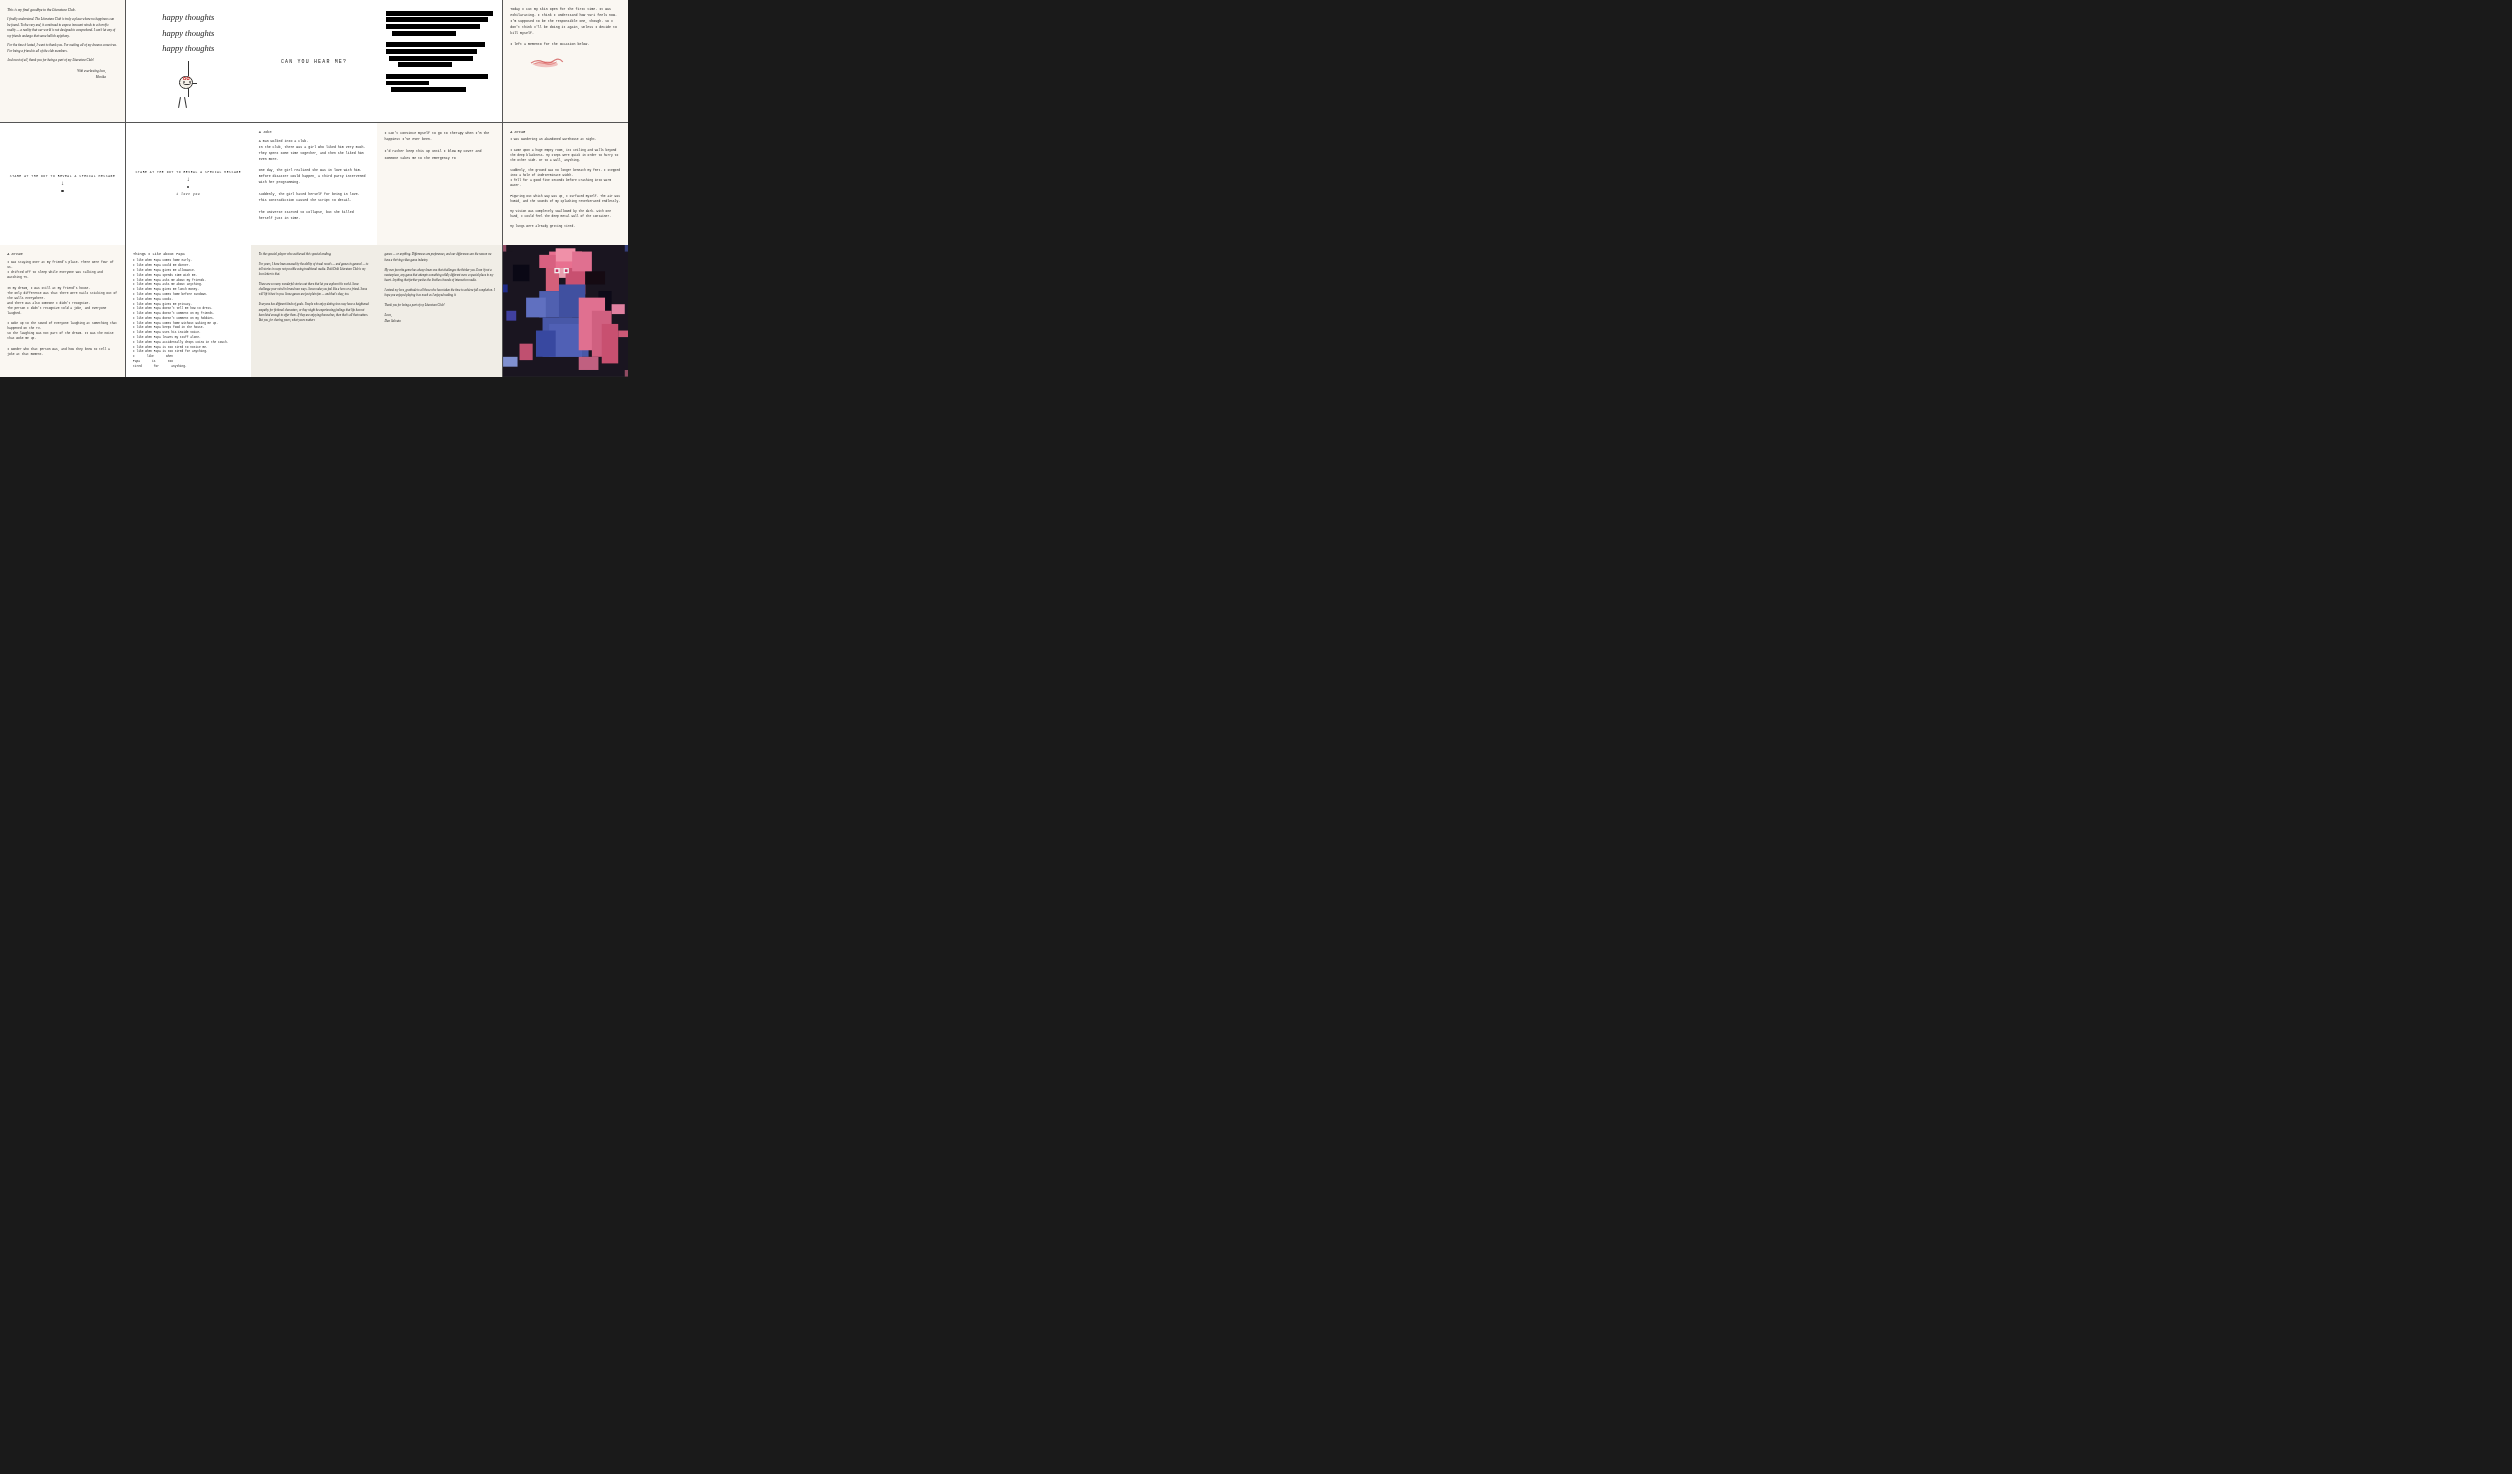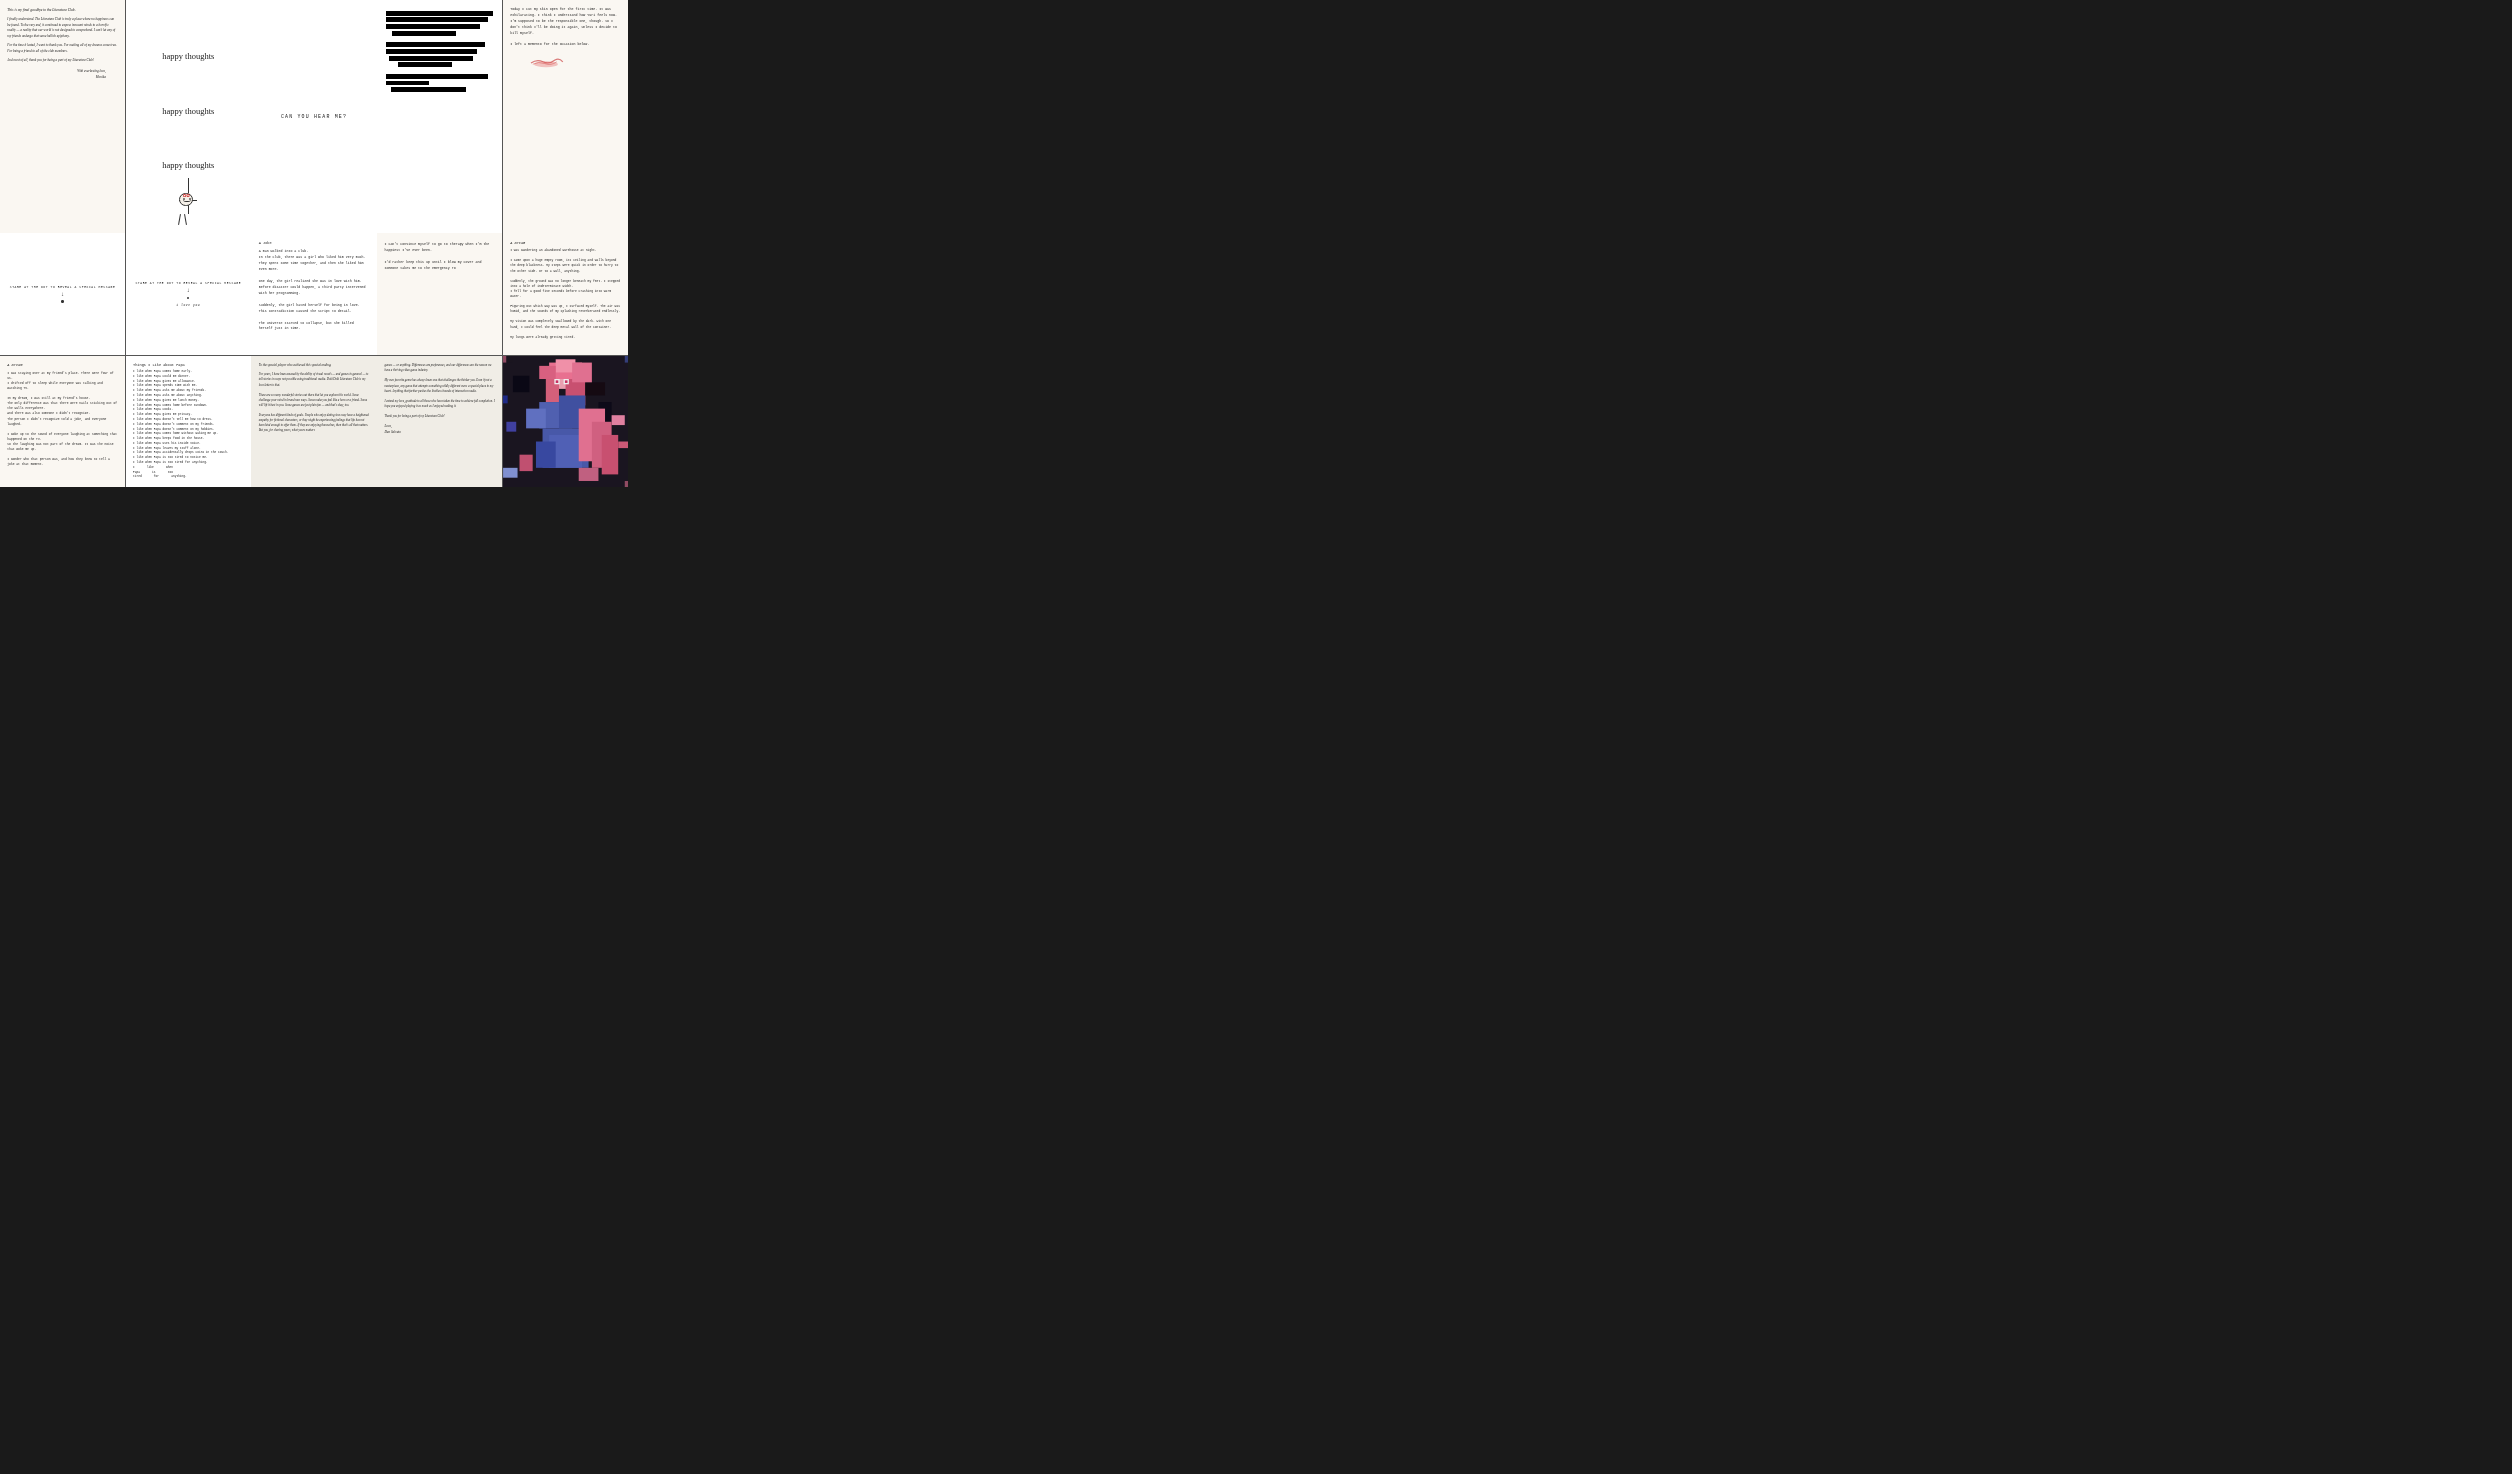--- a/index.html
+++ b/index.html
@@ -48,24 +48,24 @@
       color: #1a1a1a;
     }
     .typewriter-sm {
       font-family: 'Courier New', monospace;
       font-size: 3px;
       line-height: 1.6;
       color: #1a1a1a;
     }
     .big-handwriting {
       font-family: 'Georgia', serif;
+      font-style: italic;
       font-size: 8.5px;
       line-height: 1.8;
       color: #222;
-      margin-top: 39px;
     }
     .stare-text {
       font-family: 'Courier New', monospace;
       font-size: 3px;
       letter-spacing: 0.6px;
       color: #1a1a1a;
       text-align: center;
     }
     .redacted-bar {
       background: #000;

